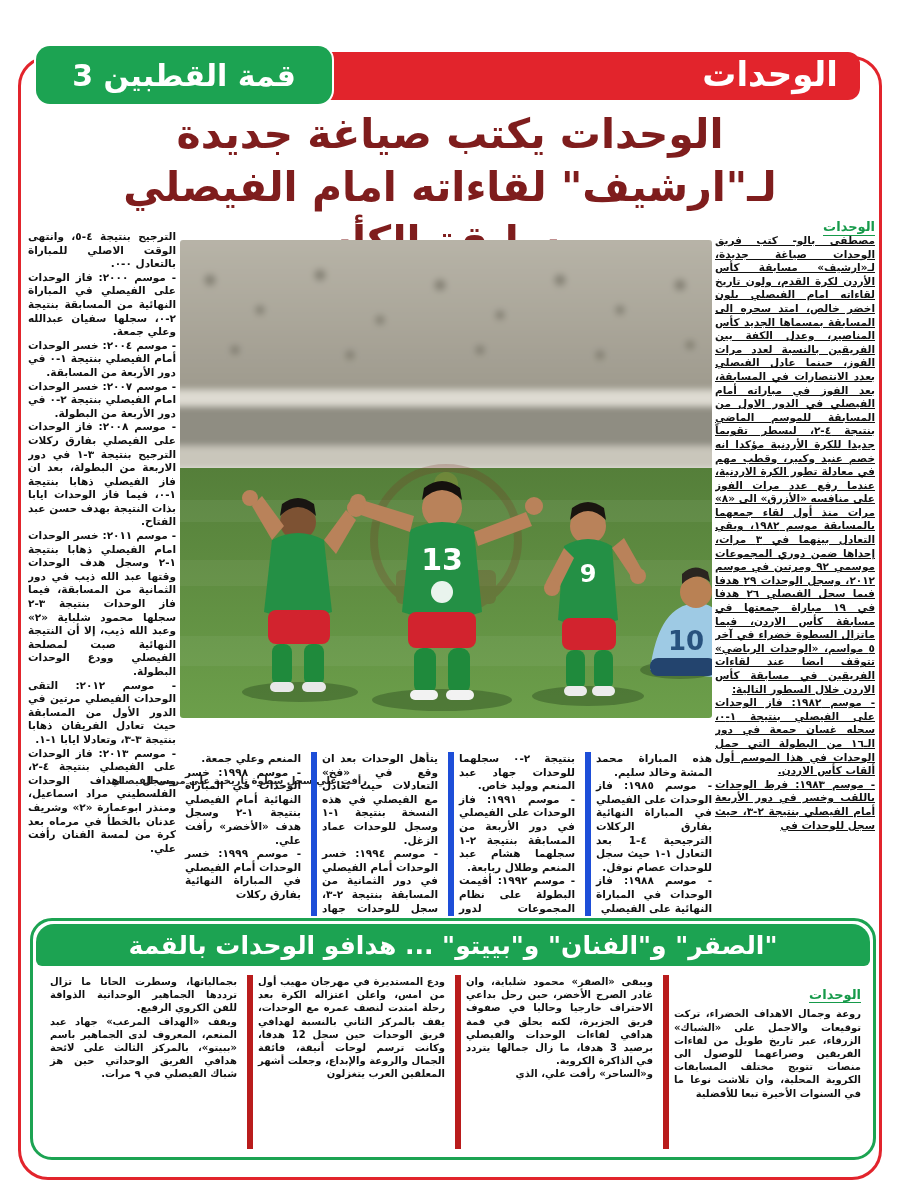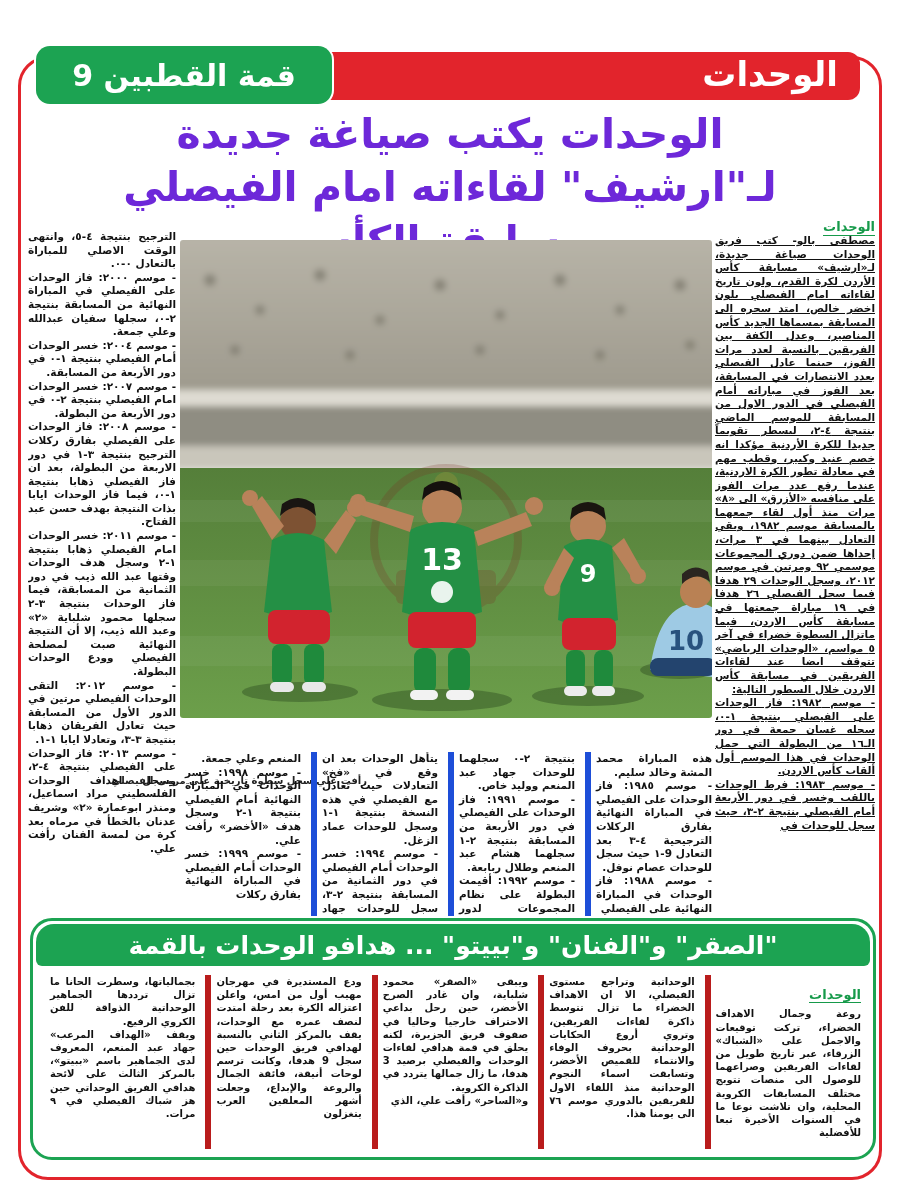--- a/index.html
+++ b/index.html
@@ -25,21 +25,21 @@
   .masthead .dateline{
     position:absolute;right:548px;top:16px;font-size:12.5px;font-weight:bold;white-space:nowrap;
   }
   .badge{
     left:36px;top:46px;width:296px;height:58px;background:#1ca352;border-radius:14px;
     color:#fff;font-size:30px;font-weight:bold;display:flex;align-items:center;justify-content:center;
     box-shadow:0 0 0 2px #fff;
   }
   
   .headline{
-    left:40px;top:108px;width:820px;text-align:center;color:#6d28d9;
+    left:40px;top:108px;width:820px;text-align:center;color:#7f1d1d;
     font-weight:bold;line-height:1.3;
   }
   .headline .l1{font-size:41px;}
   .headline .l2{font-size:41px;}
   
   .tag{
     color:#169a4a;font-size:13px;font-weight:bold;display:inline-block;
     border-bottom:1.5px solid #169a4a;padding-bottom:1px;margin-bottom:4px;
   }
   
@@ -82,21 +82,21 @@
 </head>
 <body>
 
 <div class="abs page-frame"></div>
 
 <div class="abs masthead">
   <div class="logo">الوحدات</div>
   <div class="dateline">الثلاثاء 18 تشرين ثاني 2014 م العدد 897</div>
 </div>
 <div class="abs badge">
-  <span>قمة القطبين 9</span>
+  <span>قمة القطبين 3</span>
 </div>
 
 <div class="abs headline">
   <div class="l1">الوحدات يكتب صياغة جديدة</div>
   <div class="l2">لـ"ارشيف" لقاءاته امام الفيصلي بمسابقة الكأس</div>
 </div>
 
 <div class="abs" style="left:715px;top:216px;width:160px;text-align:right;">
   <span class="tag">الوحدات</span>
 </div>
@@ -226,41 +226,40 @@
       <rect x="414" y="410" width="19" height="40" rx="8" fill="#1f8a3c"></rect>
       <rect x="384" y="446" width="23" height="10" rx="5" fill="#ececec"></rect>
       <rect x="412" y="446" width="23" height="10" rx="5" fill="#ececec"></rect>
     </g>
   </svg>
 </div>
 <div class="abs caption">رأفت علي سجل سطوة تاريخية على مرمى الفيصلي</div>
 
 <div class="abs under-cols">
   <div class="col ucol">هذه المباراة محمد المشة وخالد سليم.
-- موسم ١٩٨٥: فاز الوحدات على الفيصلي في المباراة النهائية بفارق الركلات الترجيحية ٤-٣ بعد التعادل 9-١ حيث سجل للوحدات عصام نوفل.
+- موسم ١٩٨٥: فاز الوحدات على الفيصلي في المباراة النهائية بفارق الركلات الترجيحية ٤-1 بعد التعادل ١-١ حيث سجل للوحدات عصام نوفل.
 - موسم ١٩٨٨: فاز الوحدات في المباراة النهائية على الفيصلي</div>
   <div class="col ucol">بنتيجة ٢-٠ سجلهما للوحدات جهاد عبد المنعم ووليد خاص.
 - موسم ١٩٩١: فاز الوحدات على الفيصلي في دور الأربعة من المسابقة بنتيجة ٢-١ سجلهما هشام عبد المنعم وطلال ربابعة.
 - موسم ١٩٩٢: أقيمت البطولة على نظام المجموعات لدور الثمانية من المسابقة، ولم</div>
   <div class="col ucol">يتأهل الوحدات بعد ان وقع في «فخ» التعادلات حيث تعادل مع الفيصلي في هذه النسخة بنتيجة ١-١ وسجل للوحدات عماد الزغل.
 - موسم ١٩٩٤: خسر الوحدات أمام الفيصلي في دور الثمانية من المسابقة بنتيجة ٢-٣، سجل للوحدات جهاد عبد</div>
   <div class="col ucol">المنعم وعلي جمعة.
 - موسم ١٩٩٨: خسر الوحدات في المباراة النهائية أمام الفيصلي بنتيجة ١-٢ وسجل هدف «الأخضر» رأفت علي.
 - موسم ١٩٩٩: خسر الوحدات أمام الفيصلي في المباراة النهائية بفارق ركلات</div>
 </div>
 
 <div class="abs s2box">
   <div class="s2band">
     <span>"الصقر" و"الفنان" و"بييتو" ... هدافو الوحدات بالقمة</span>
   </div>
   <div class="s2cols">
     <div class="col scol">
       <span class="tag">الوحدات</span>
       <span>روعة وجمال الاهداف الخضراء، تركت توقيعات والاجمل على «الشباك» الزرقاء، عبر تاريخ طويل من لقاءات الفريقين وصراعهما للوصول الى منصات تتويج مختلف المسابقات الكروية المحلية، وان تلاشت نوعا ما في السنوات الأخيرة تبعا للأفضلية</span>
     </div>
-    <div class="col scol">الوحداتية وتراجع مستوى الفيصلي، الا ان الاهداف الخضراء ما تزال تتوسط ذاكرة لقاءات الفريقين، وتروي أروع الحكايات الوحداتية بحروف الوفاء والانتماء للقميص الأخضر، وتسابقت اسماء النجوم الوحداتية منذ اللقاء الاول للفريقين بالدوري موسم ٧٦ الى يومنا هذا.</div>
     <div class="col scol">ويبقى «الصقر» محمود شلباية، وان غادر الصرح الأخضر، حين رحل بداعي الاحتراف خارجيا وحاليا في صفوف فريق الجزيرة، لكنه يحلق في قمة هدافي لقاءات الوحدات والفيصلي برصيد 3 هدفا، ما زال جمالها يتردد في الذاكرة الكروية.
 و«الساحر» رأفت علي، الذي</div>
-    <div class="col scol">ودع المستديرة في مهرجان مهيب أول من امس، واعلن اعتزاله الكرة بعد رحلة امتدت لنصف عمره مع الوحدات، يقف بالمركز الثاني بالنسبة لهدافي فريق الوحدات حين سجل 9 هدفا، وكانت ترسم لوحات أنيقة، فائقة الجمال والروعة والإبداع، وجعلت أشهر المعلقين العرب يتغزلون</div>
+    <div class="col scol">ودع المستديرة في مهرجان مهيب أول من امس، واعلن اعتزاله الكرة بعد رحلة امتدت لنصف عمره مع الوحدات، يقف بالمركز الثاني بالنسبة لهدافي فريق الوحدات حين سجل 12 هدفا، وكانت ترسم لوحات أنيقة، فائقة الجمال والروعة والإبداع، وجعلت أشهر المعلقين العرب يتغزلون</div>
     <div class="col scol">بجمالياتها، وسطرت الحانا ما تزال ترددها الجماهير الوحداتية الذواقة للفن الكروي الرفيع.
 ويقف «الهداف المرعب» جهاد عبد المنعم، المعروف لدى الجماهير باسم «ببيتو»، بالمركز الثالث على لائحة هدافي الفريق الوحداتي حين هز شباك الفيصلي في ٩ مرات.</div>
   </div>
 </div>
 
 </body></html>

